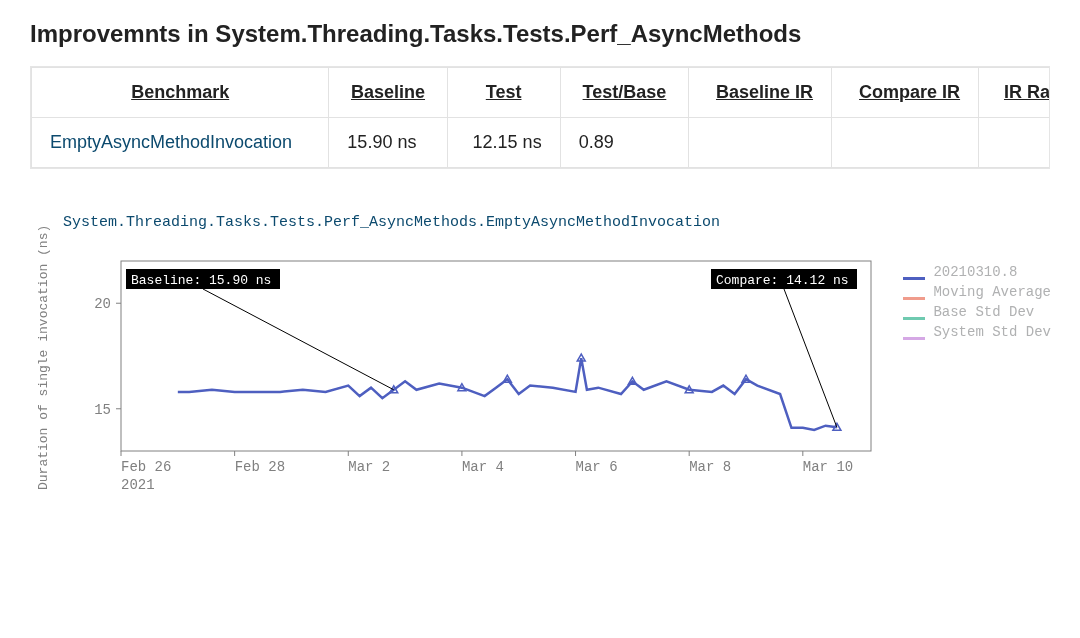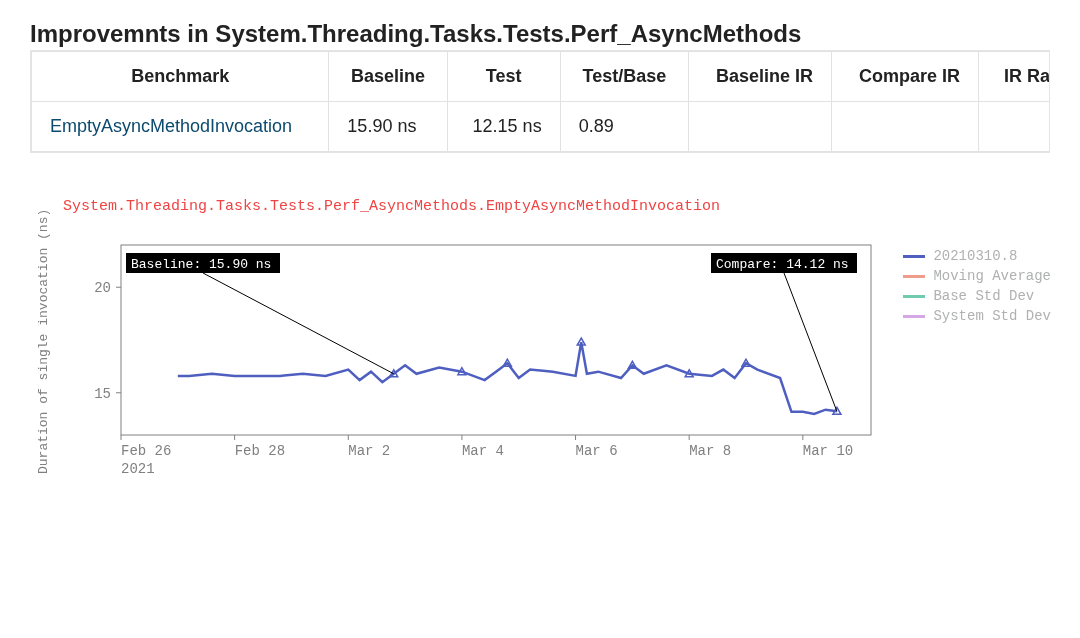--- a/index.html
+++ b/index.html
@@ -5,21 +5,21 @@
     body {
       margin: 0;
       padding: 20px 30px;
       font-family: "Segoe UI", Tahoma, Geneva, Verdana, sans-serif;
       color: #222;
       width: 1020px;
     }
     h2 {
       font-size: 24px;
       font-weight: 600;
-      margin: 0 0 2px 0;
+      margin: 0 0 18px 0;
     }
     .table-scroll {
       overflow-x: scroll;
       border: 1px solid #e5e5e5;
       scrollbar-width: auto;
     }
     .table-scroll::-webkit-scrollbar { height: 18px; }
     .table-scroll::-webkit-scrollbar-track { background: #d0d0d0; }
     .table-scroll::-webkit-scrollbar-thumb { background: #888; }
     .table-scroll::-webkit-scrollbar-button:single-button {
@@ -33,20 +33,21 @@
     table.bench th, table.bench td {
       border: 1px solid #e2e2e2;
       padding: 14px 18px;
       text-align: left;
       vertical-align: middle;
     }
     table.bench th {
       text-align: center;
       font-weight: 600;
       white-space: nowrap;
+      text-decoration: underline;
     }
     table.bench th.stack, table.bench td.narrow { white-space: normal; text-align: right; }
     table.bench a {
       color: #0c4a6e;
       text-decoration: none;
     }
 
     .chart-wrap {
       margin-top: 45px;
       display: flex;
@@ -58,33 +59,33 @@
       font-family: "Courier New", monospace;
       font-size: 13px;
       color: #808080;
       text-align: center;
       padding-right: 6px;
     }
     .chart-main { flex: 1; position: relative; }
     .chart-title {
       font-family: "Courier New", monospace;
       font-size: 15px;
-      color: #ef4444;
+      color: #0c4a6e;
       margin: 0 0 10px 12px;
     }
     svg.chart { display:block; }
     .leg {
       position: absolute;
       right: 0px;
       top: 50px;
       font-family: "Courier New", monospace;
       font-size: 14px;
       color: #b0b1b2;
     }
-    .leg div { display:flex; align-items:center; gap:8px; margin-bottom:4px;}
+    .leg div { display:flex; align-items:flex-end; gap:8px; margin-bottom:4px;}
     .leg .sw { width:22px; height:0; border-top:3px solid; }
     .ticklab, .yticklab {
       font-family: "Courier New", monospace;
       font-size: 14px;
       fill: #808080;
     }
     .ann {
       font-family: "Courier New", monospace;
       font-size: 13px;
       fill: #fff;

